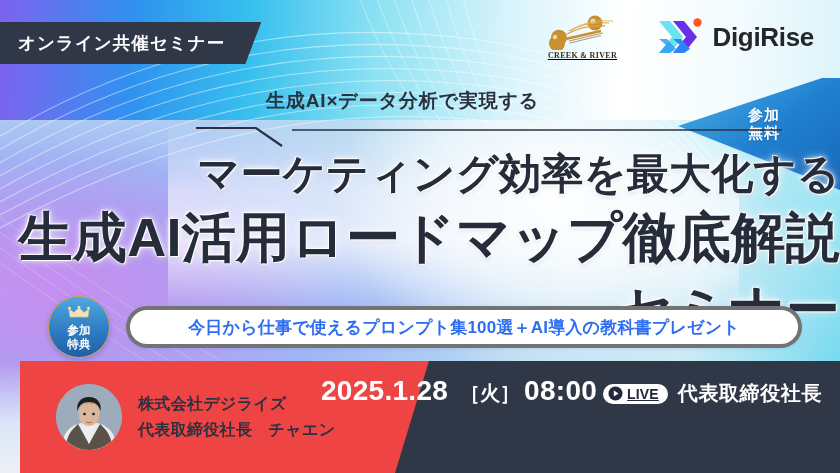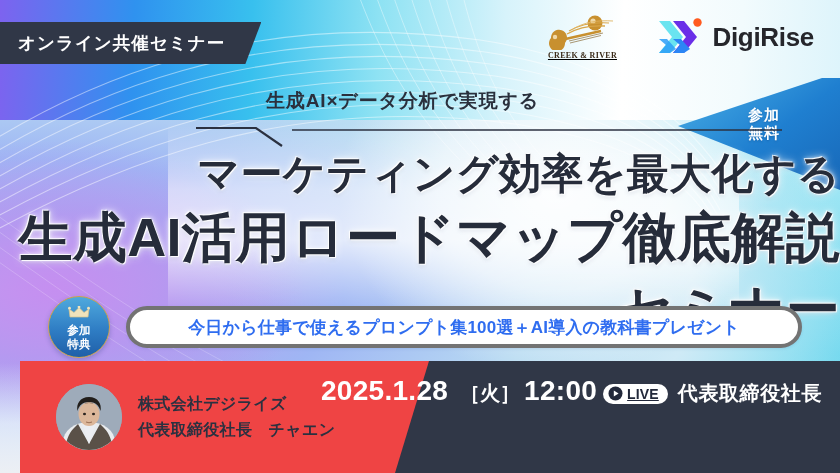--- a/index.html
+++ b/index.html
@@ -327,21 +327,21 @@
       <div class="speaker-text">
         <div class="speaker-company">株式会社デジライズ</div>
         <div class="speaker-title">代表取締役社長　チャエン</div>
       </div>
     </div>
 
     <div class="datetime">
       <div class="date-line">
         <span class="date-main">2025.1.28</span>
         <span class="date-dow">［火］</span>
-        <span class="date-time">12:00</span>
+        <span class="date-time">08:00</span>
       </div>
       <div class="live-line">
         <div class="live-badge">
           <svg width="15" height="15" viewBox="0 0 15 15">
             <circle cx="7.5" cy="7.5" r="7" fill="#22283a"></circle>
             <path d="M5.8 4.6 L10.6 7.5 L5.8 10.4 Z" fill="#fff"></path>
           </svg>
           <span class="live-badge-text">LIVE</span>
         </div>
         <span class="live-text">代表取締役社長</span>

